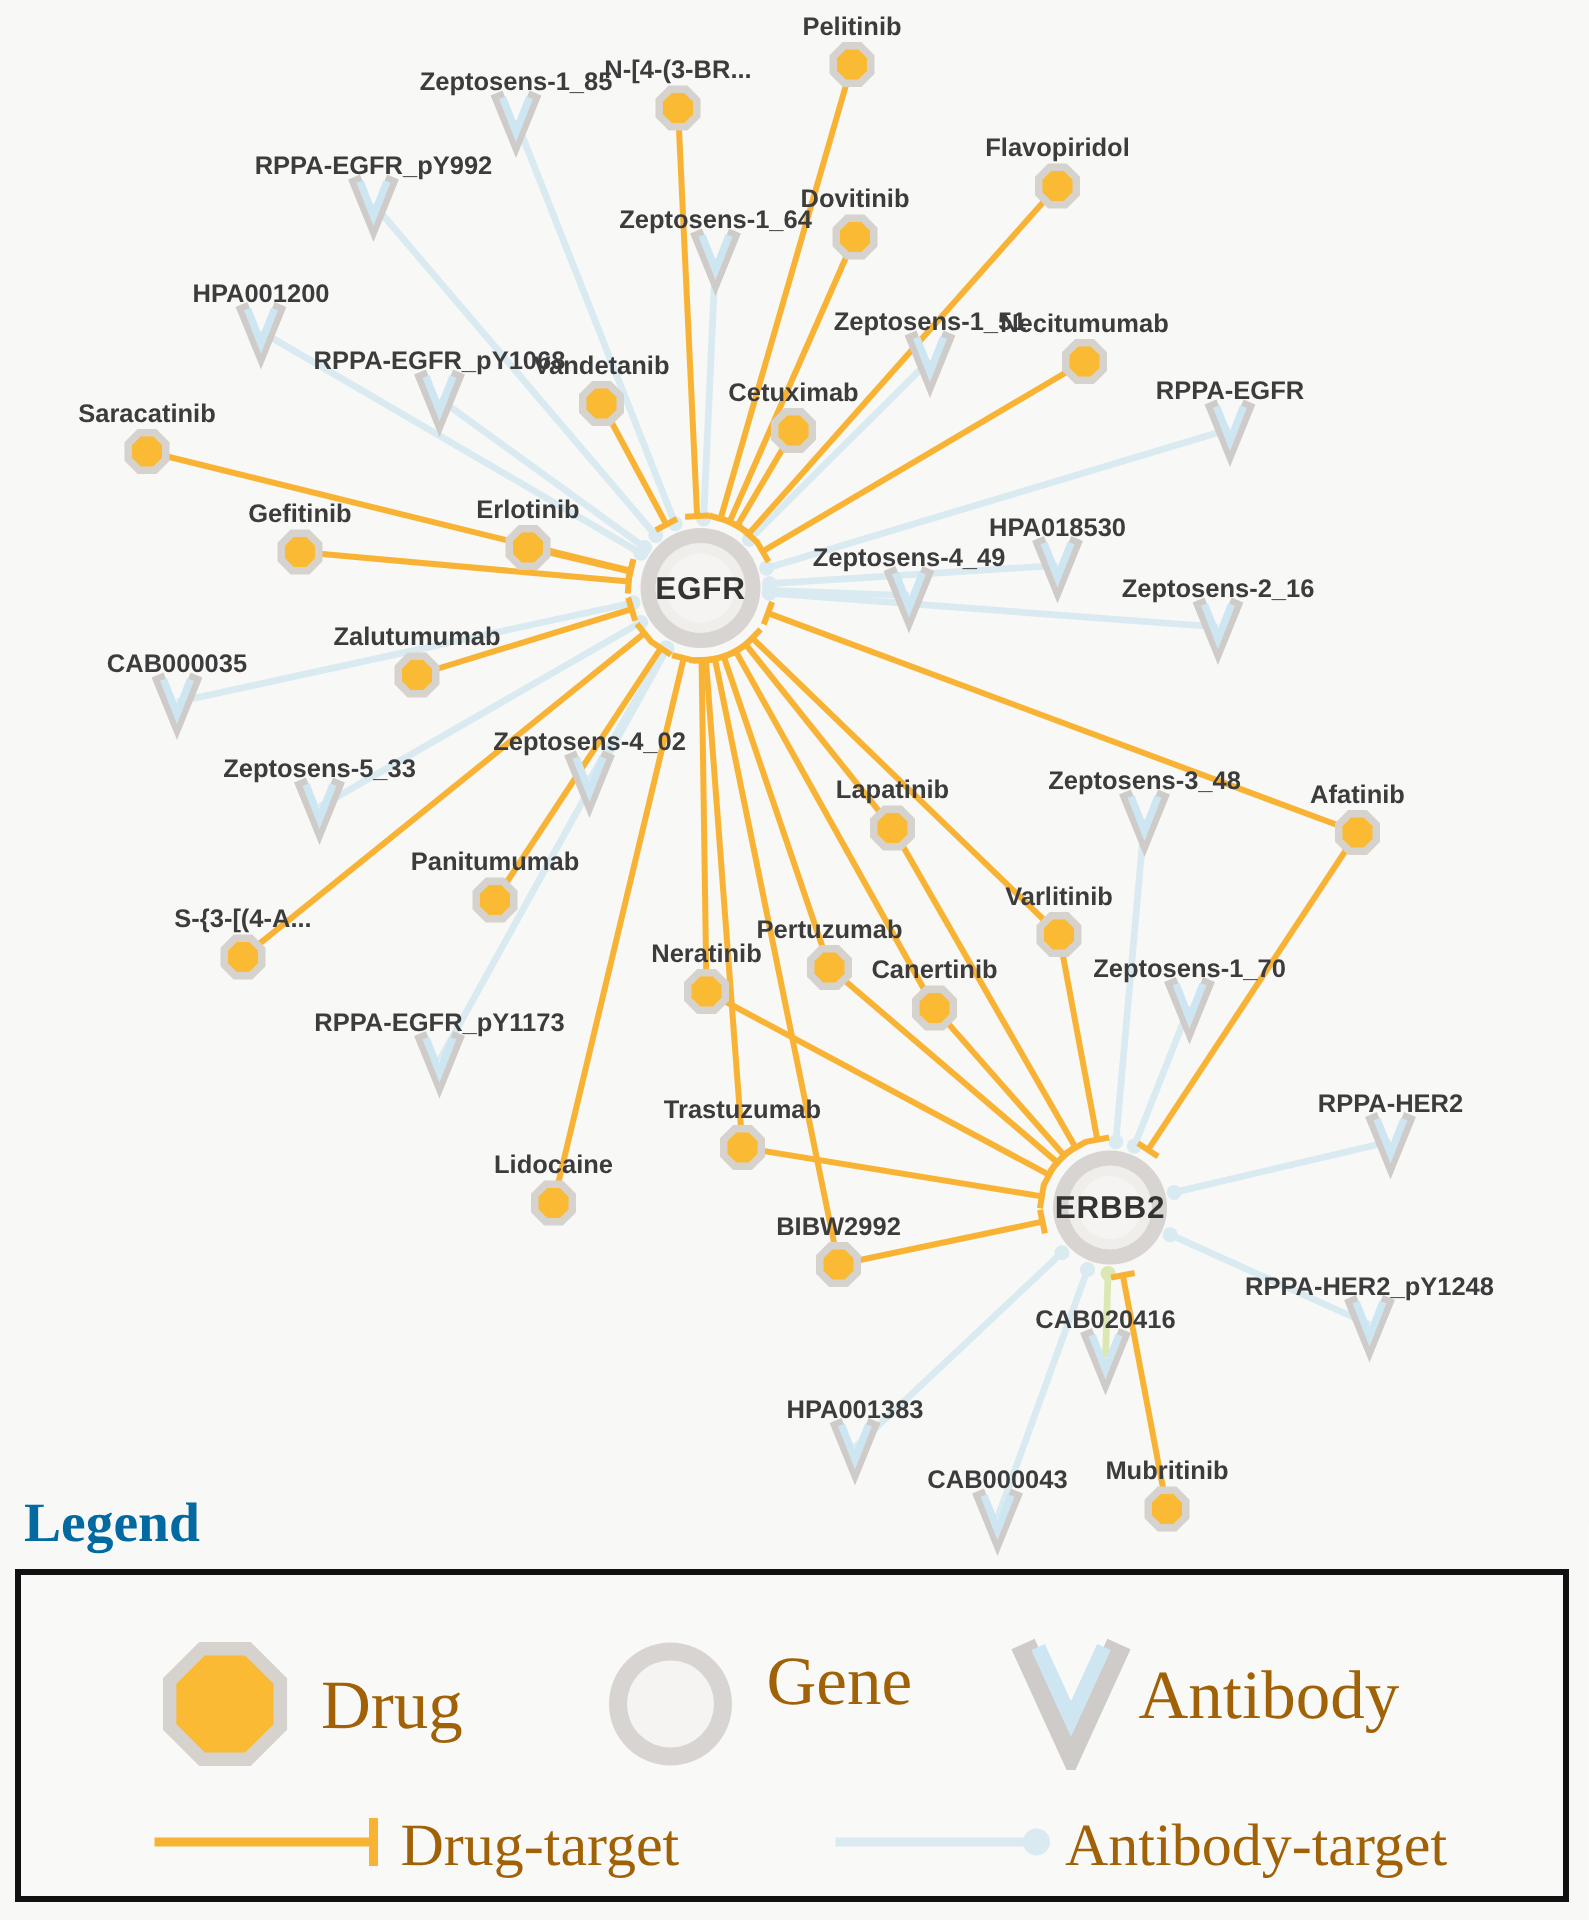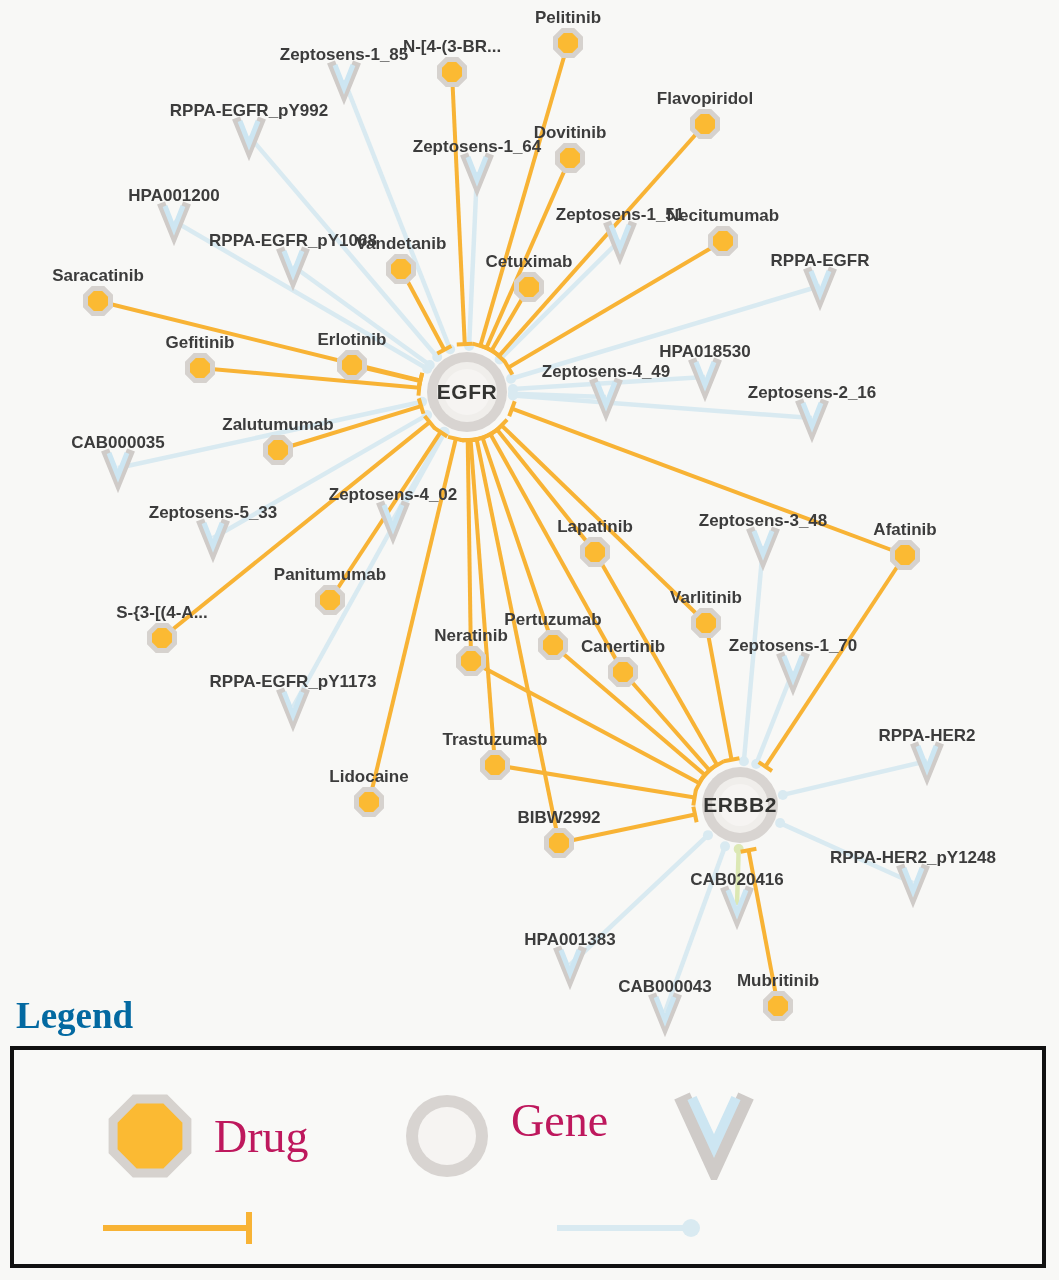--- a/index.html
+++ b/index.html
@@ -4,21 +4,21 @@
 <style>
   html,body{margin:0;padding:0;}
   body{background:#ffffff;font-family:"Liberation Sans",sans-serif;}
   .stage{position:relative;width:1059px;height:1280px;background:#f8f8f6;overflow:hidden;}
   #graph{position:absolute;left:0;top:0;}
   #graph text.nlabel{font-family:"Liberation Sans",sans-serif;font-weight:700;font-size:17px;fill:#3c3c3c;}
   #graph text.glabel{font-family:"Liberation Sans",sans-serif;font-weight:700;font-size:21px;fill:#333331;letter-spacing:.5px;}
   .legend-title{position:absolute;left:16px;top:994px;font-family:"Liberation Serif",serif;font-weight:700;font-size:37px;color:#0369a1;}
   .legend-box{position:absolute;left:10px;top:1046px;width:1028px;height:214px;border:4px solid #111111;background:#f9f9f7;}
   .legend-box .lg-ic{position:absolute;}
-  .legend-box .lg-label{position:absolute;font-family:"Liberation Serif",serif;color:#be185d;white-space:nowrap;}
+  .legend-box .lg-label{position:absolute;font-family:"Liberation Serif",serif;color:#a16207;white-space:nowrap;}
   .legend-box .lg-big{font-size:46px;line-height:54px;}
   .legend-box .lg-mid{font-size:40px;line-height:48px;}
 </style>
 </head>
 <body>
 
 <div class="stage">
 
   <svg id="graph" width="1059" height="1280" viewBox="0 0 1059 1280">
       <g>
@@ -356,25 +356,28 @@
     <svg class="lg-ic" style="left:387px;top:40px" width="92" height="92">
       <circle cx="46" cy="46" r="41" fill="#D8D4D1"></circle>
       <circle cx="46" cy="46" r="29" fill="#F6F4F2"></circle>
     </svg>
     <span class="lg-label lg-big" style="left:497px;top:44px">Gene</span>
 
     <svg class="lg-ic" style="left:652px;top:30px" width="96" height="100">
       <polyline points="16,16 48,86 80,16" fill="none" stroke="#CFCBC8" stroke-width="17"></polyline>
       <polyline points="26,18 48,66 70,18" fill="none" stroke="#CDE6F2" stroke-width="10"></polyline>
     </svg>
+    <span class="lg-label lg-big" style="left:745px;top:53px">Antibody</span>
 
     <svg class="lg-ic" style="left:85px;top:158px" width="170" height="40">
       <line x1="4" y1="20" x2="150" y2="20" stroke="#F8B335" stroke-width="6"></line>
       <line x1="150" y1="4" x2="150" y2="36" stroke="#F8B335" stroke-width="6"></line>
     </svg>
+    <span class="lg-label lg-mid" style="left:253px;top:156px">Drug-target</span>
 
     <svg class="lg-ic" style="left:539px;top:158px" width="160" height="40">
       <line x1="4" y1="20" x2="138" y2="20" stroke="#D9EAF1" stroke-width="6"></line>
       <circle cx="138" cy="20" r="9" fill="#D9EAF1"></circle>
     </svg>
+    <span class="lg-label lg-mid" style="left:696px;top:156px">Antibody-target</span>
 
   </div>
 </div>
 
 </body></html>

